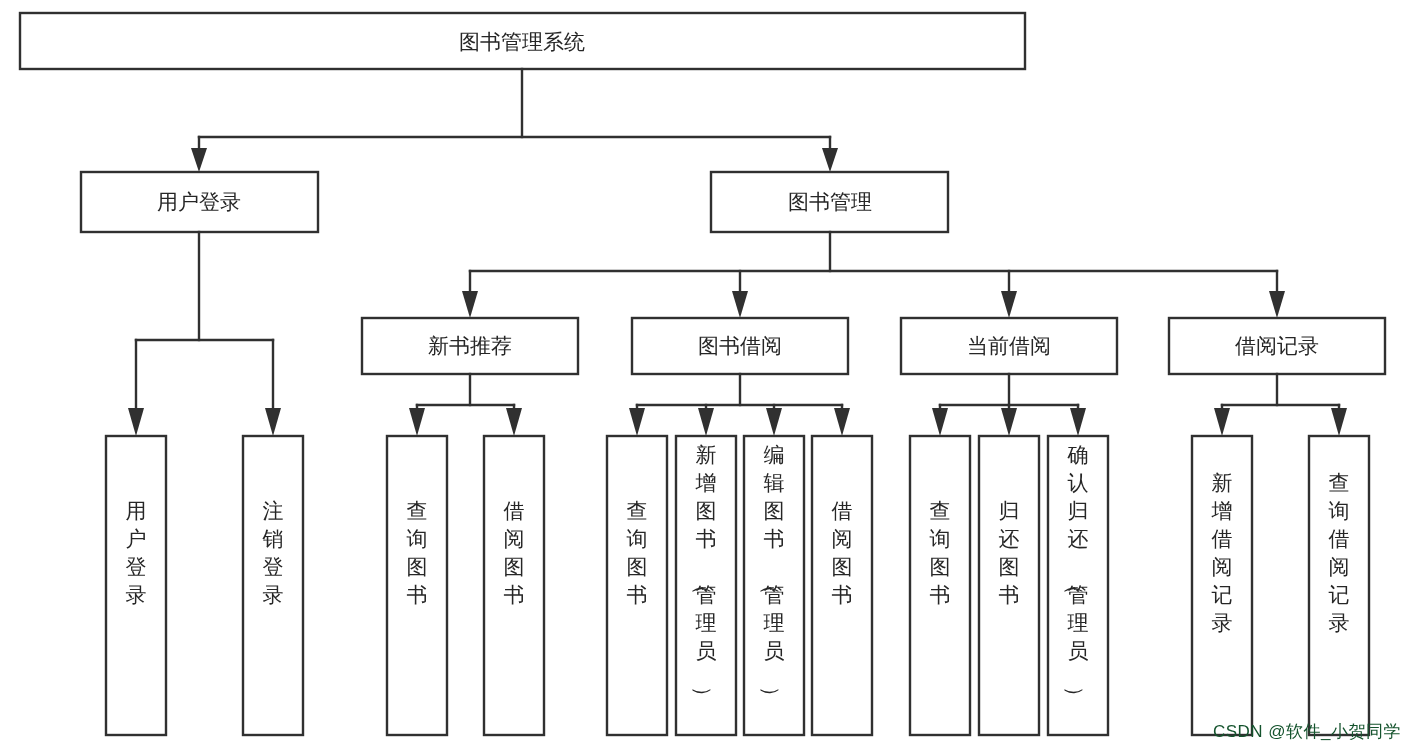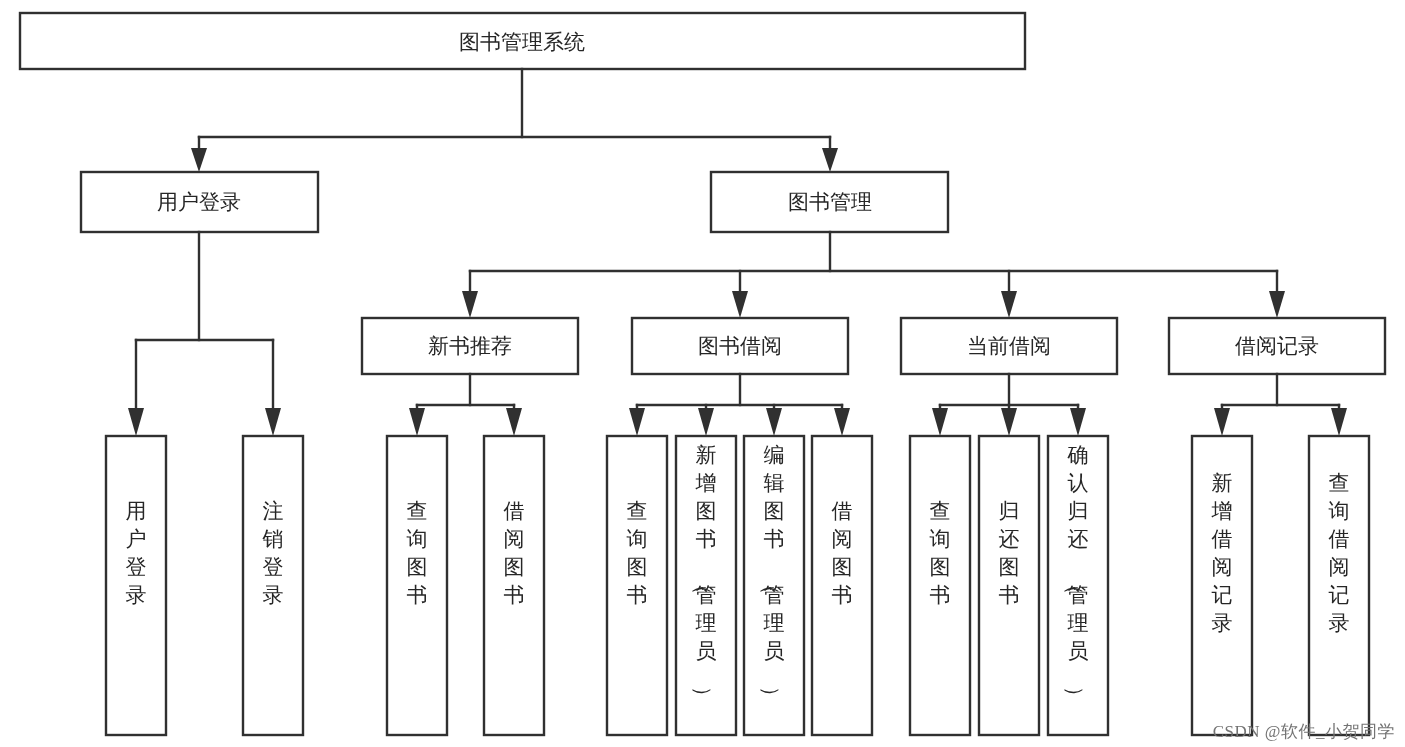--- a/index.html
+++ b/index.html
@@ -50,25 +50,25 @@
     dominant-baseline: middle;
   }
   .node-label-v {
     font-family: "Liberation Sans", "DejaVu Sans", sans-serif;
     font-size: 21px;
     fill: #262626;
     text-anchor: middle;
   }
   .watermark {
     position: absolute;
-    right: 10px;
+    right: 4px;
     bottom: 4px;
-    font-family: Liberation Serif, serif;
+    font-family: Liberation Sans, sans-serif;
     font-size: 17px;
-    color: #737373;
+    color: #14532d;
     letter-spacing: 0.5px;
     white-space: nowrap;
     user-select: none;
   }
 </style>
 </head>
 <body>
 
 <div id="diagram-root">
 

